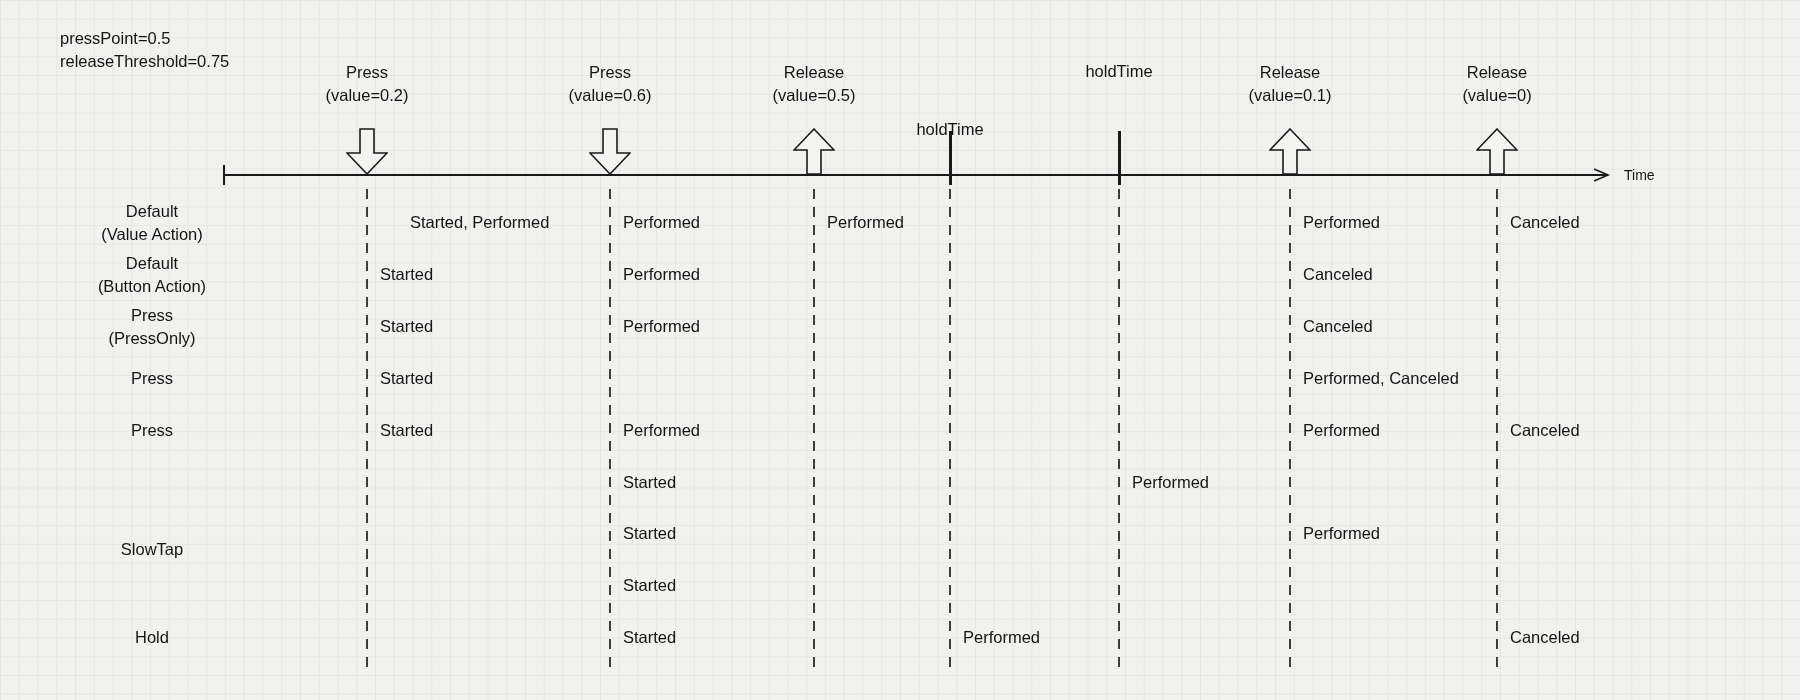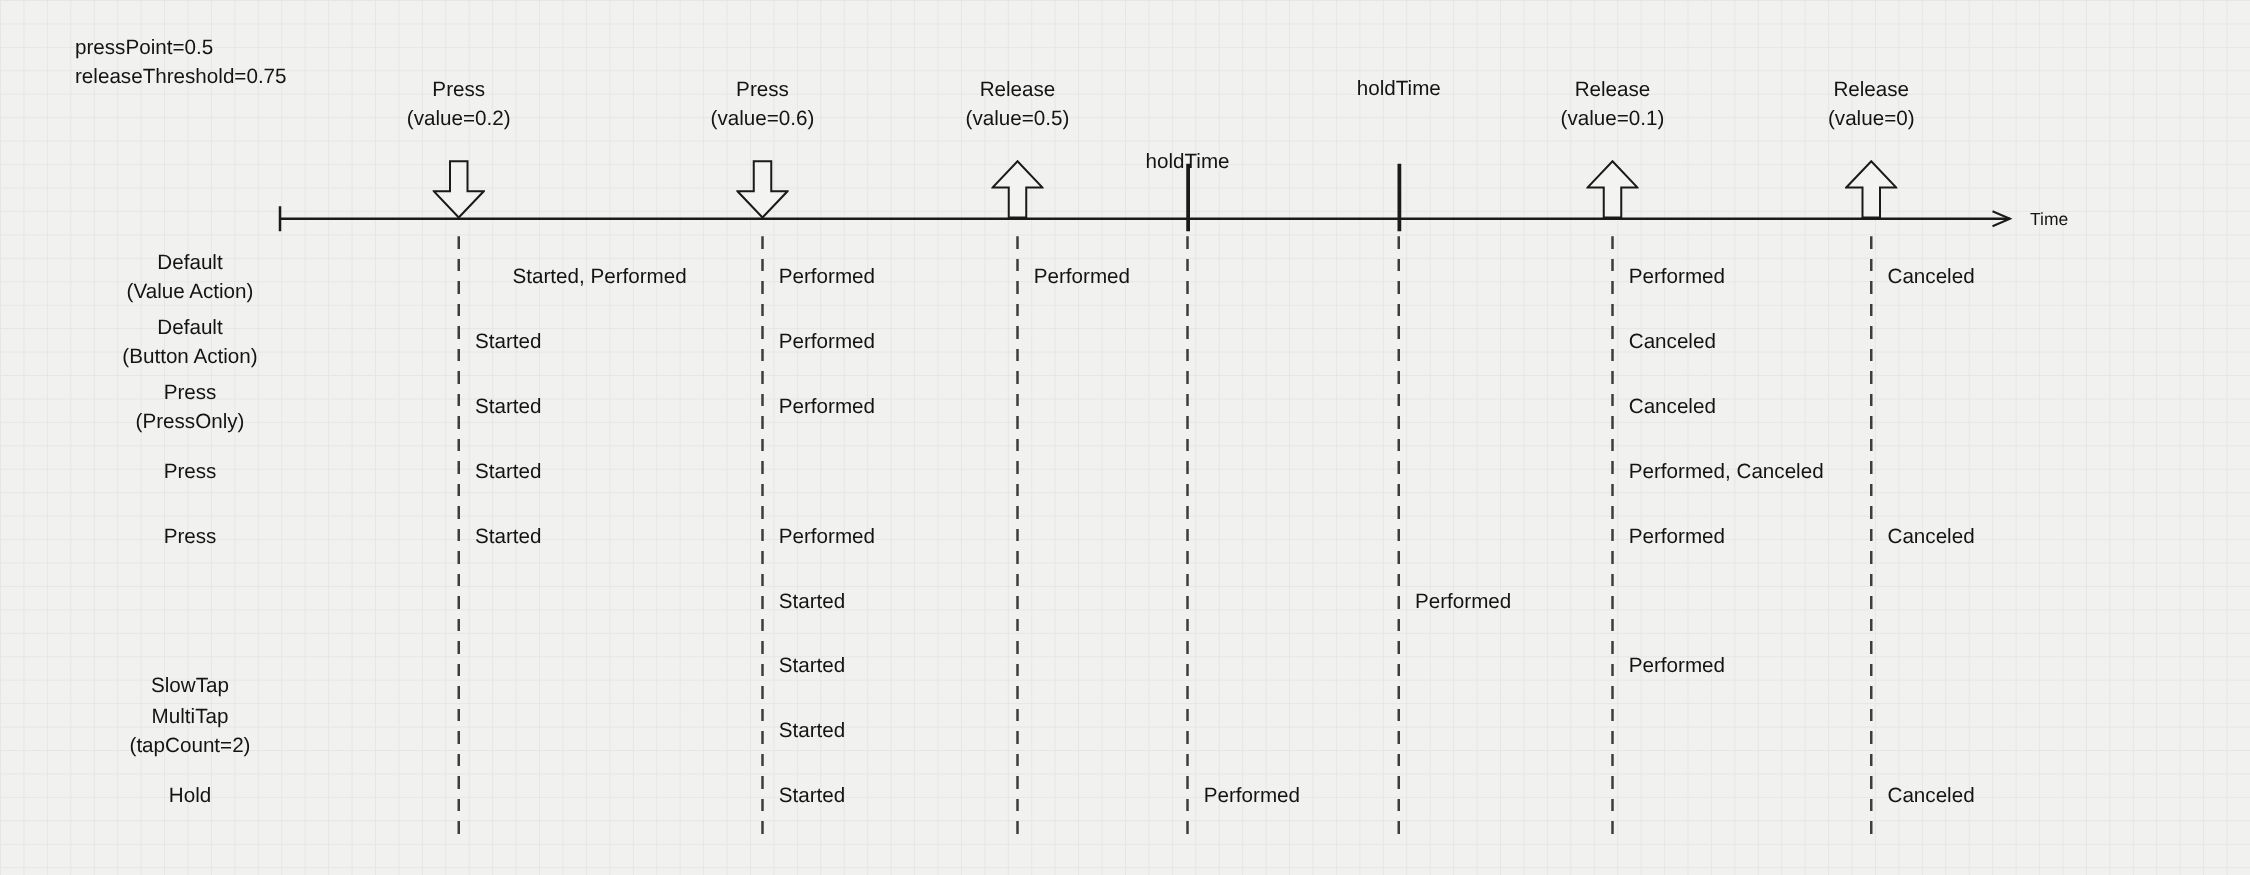--- a/index.html
+++ b/index.html
@@ -133,24 +133,20 @@
     <div class="cell" style="left: 623px; top: 430px;">Performed</div>
     <div class="cell" style="left: 1303px; top: 430px;">Performed</div>
     <div class="cell" style="left: 1510px; top: 430px;">Canceled</div>
     <div class="cell" style="left: 623px; top: 482px;">Started</div>
     <div class="cell" style="left: 1132px; top: 482px;">Performed</div>
     <div class="row-label" style="top: 533px; margin-top: 16px;">
       <div>SlowTap</div>
     </div>
     <div class="cell" style="left: 623px; top: 533px;">Started</div>
     <div class="cell" style="left: 1303px; top: 533px;">Performed</div>
-    <div class="row-label" style="top: 585px;">
-      <div>MultiTap</div>
-      <div>(tapCount=2)</div>
-    </div>
     <div class="cell" style="left: 623px; top: 585px;">Started</div>
     <div class="row-label" style="top: 637px;">
       <div>Hold</div>
     </div>
     <div class="cell" style="left: 623px; top: 637px;">Started</div>
     <div class="cell" style="left: 963px; top: 637px;">Performed</div>
     <div class="cell" style="left: 1510px; top: 637px;">Canceled</div>
   </div>
 
 </body></html>

